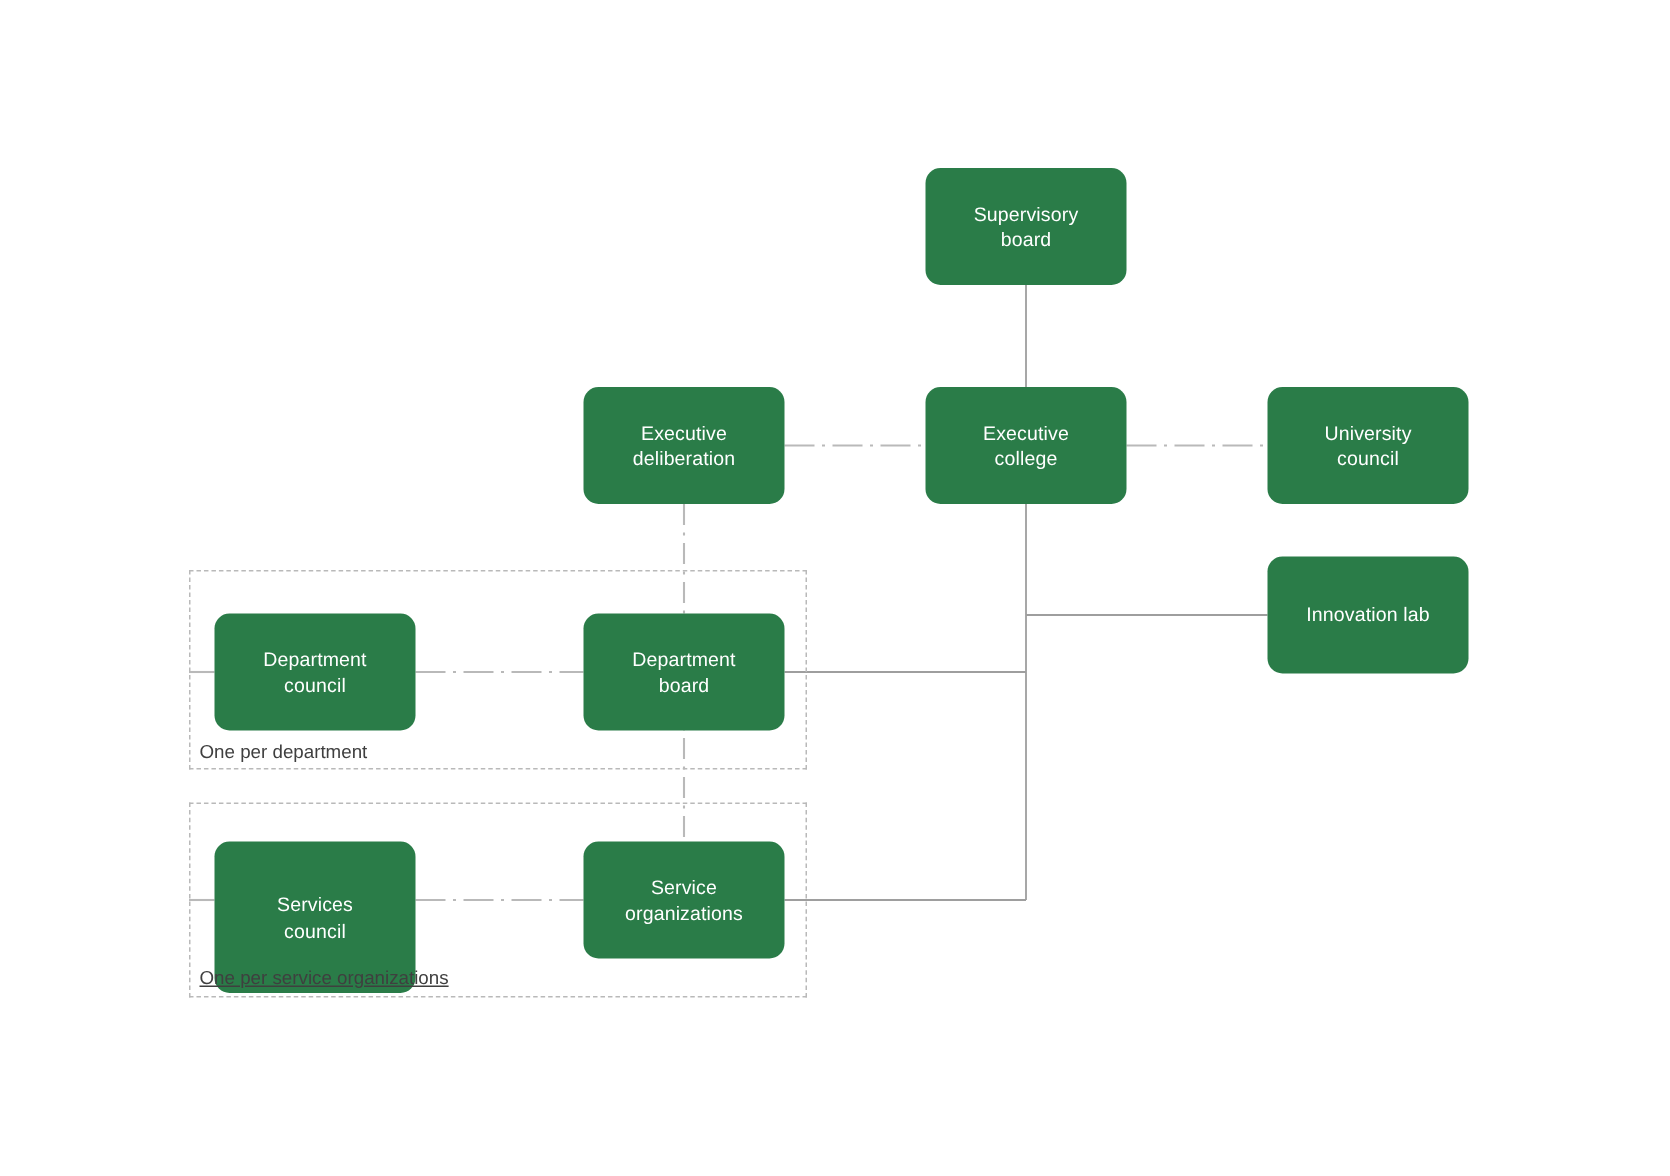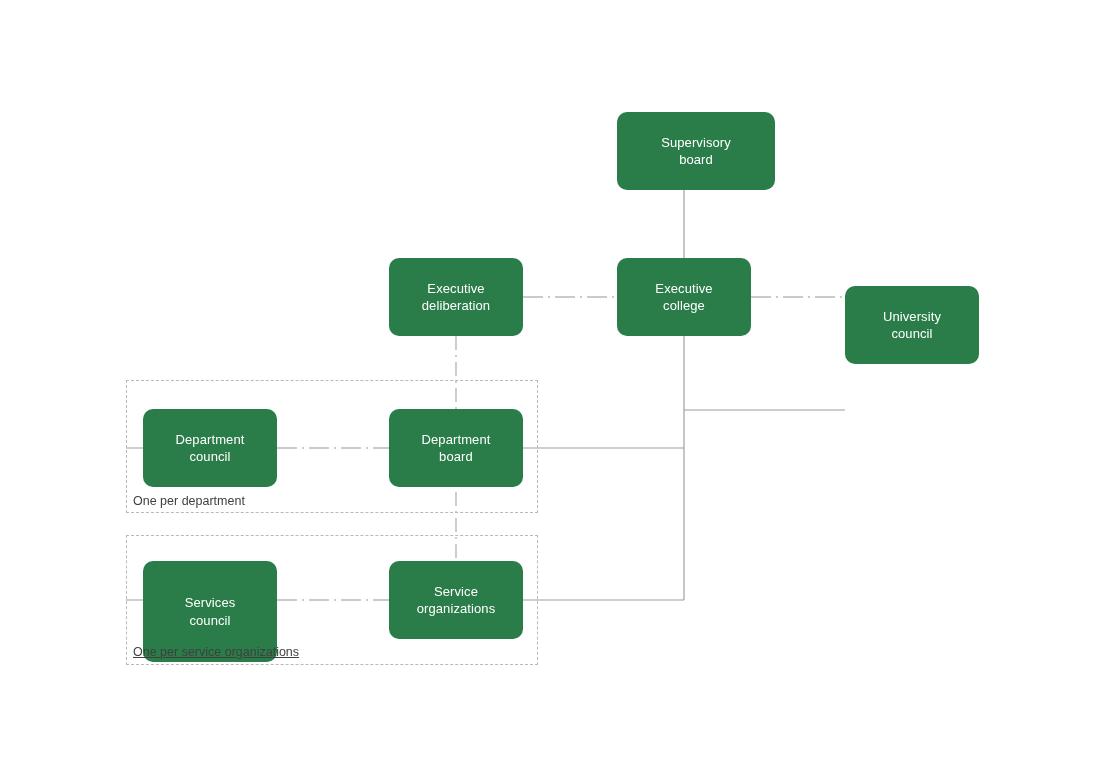--- a/index.html
+++ b/index.html
@@ -92,40 +92,43 @@
 
     <path d="M 126 600 L 143 600" fill="none" stroke="#b9b9b9" stroke-width="1.4" stroke-dasharray="20 5 2 5"></path>
   </svg>
 
   <div class="group-box" style="left:126px; top:380px; width:412px; height:133px;"></div>
   <div class="group-label" style="left:133px; top:494px;">One per department</div>
 
   <div class="group-box" style="left:126px; top:535px; width:412px; height:130px;"></div>
   <div class="group-label" style="left:133px; top:645px;text-decoration:underline;">One per service organizations</div>
 
-  <div class="node" style="left:617px; top:112px; width:158px; height:78px;">
+  <div class="node" style="left:617px; top:112px; width:134px; height:78px;">
     <span class="label">Supervisory
 board</span>
   </div>
 
   <div class="node" style="left:389px; top:258px; width:134px; height:78px;">
     <span class="label">Executive
 deliberation</span>
   </div>
 
   <div class="node" style="left:617px; top:258px; width:134px; height:78px;">
     <span class="label">Executive
 college</span>
   </div>
 
-  <div class="node" style="left:845px; top:258px; width:134px; height:78px;margin-top:28px;">
+  <div class="node" style="left:845px; top:258px; width:134px; height:78px;">
     <span class="label">University
 council</span>
   </div>
 
+  <div class="node" style="left:845px; top:371px; width:134px; height:78px;">
+    <span class="label">Innovation lab</span>
+  </div>
 
   <div class="node" style="left:143px; top:409px; width:134px; height:78px;">
     <span class="label">Department
 council</span>
   </div>
 
   <div class="node" style="left:389px; top:409px; width:134px; height:78px;">
     <span class="label">Department
 board</span>
   </div>

